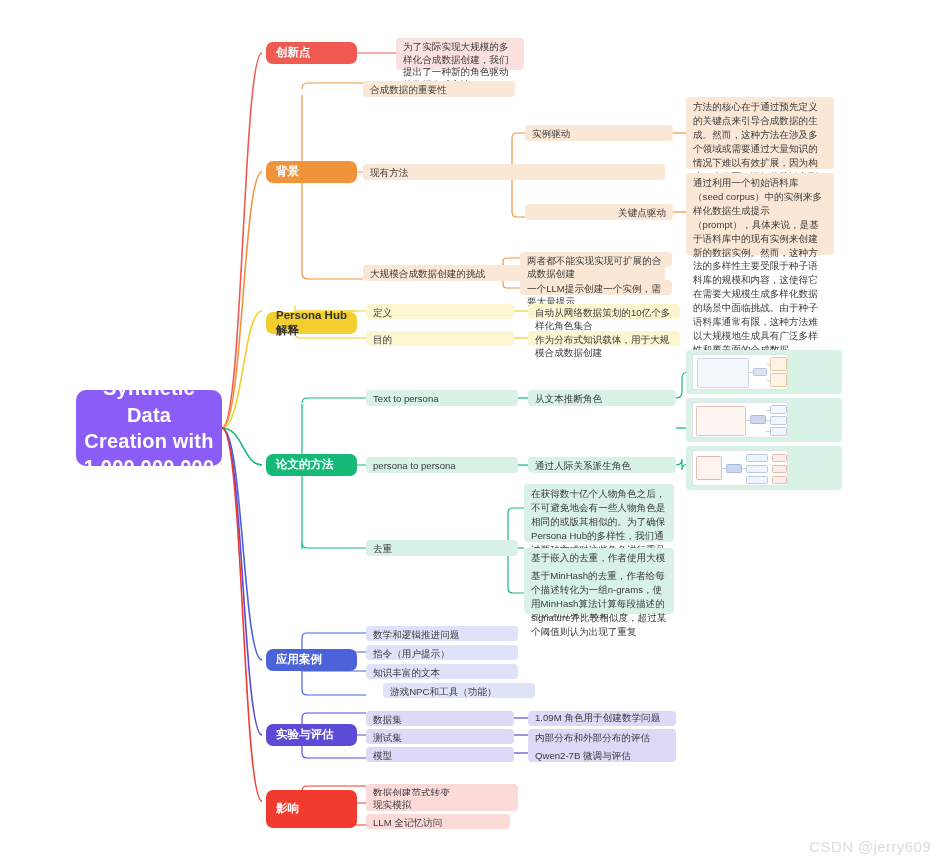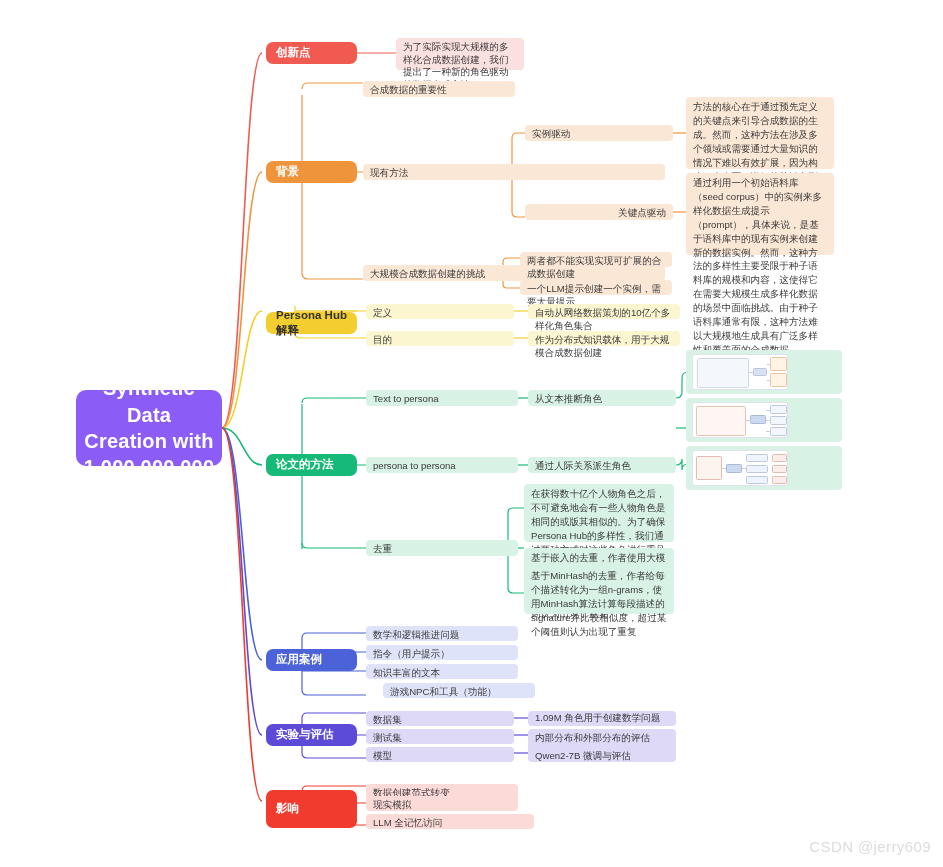--- a/index.html
+++ b/index.html
@@ -339,18 +339,18 @@
 
   <div class="node l1" style="left:266px; top:790px; width:91px; height:38px; background:#f03b2e;">
     <span>影响</span>
   </div>
   <div class="node l2" style="left:366px; top:784px; width:152px; height:15px; background:#fbdad7;">
     <span>数据创建范式转变</span>
   </div>
   <div class="node l2" style="left:366px; top:796px; width:152px; height:15px; background:#fbdad7;">
     <span>现实模拟</span>
   </div>
-  <div class="node l2" style="left:366px; top:814px; width:168px; height:15px; background:#fbdad7;">
+  <div class="node l2" style="left:366px; top:814px; width:144px; height:15px; background:#fbdad7;">
     <span>LLM 全记忆访问</span>
   </div>
 
   <div class="watermark">CSDN @jerry609</div>
 </div>
 
 </body></html>

